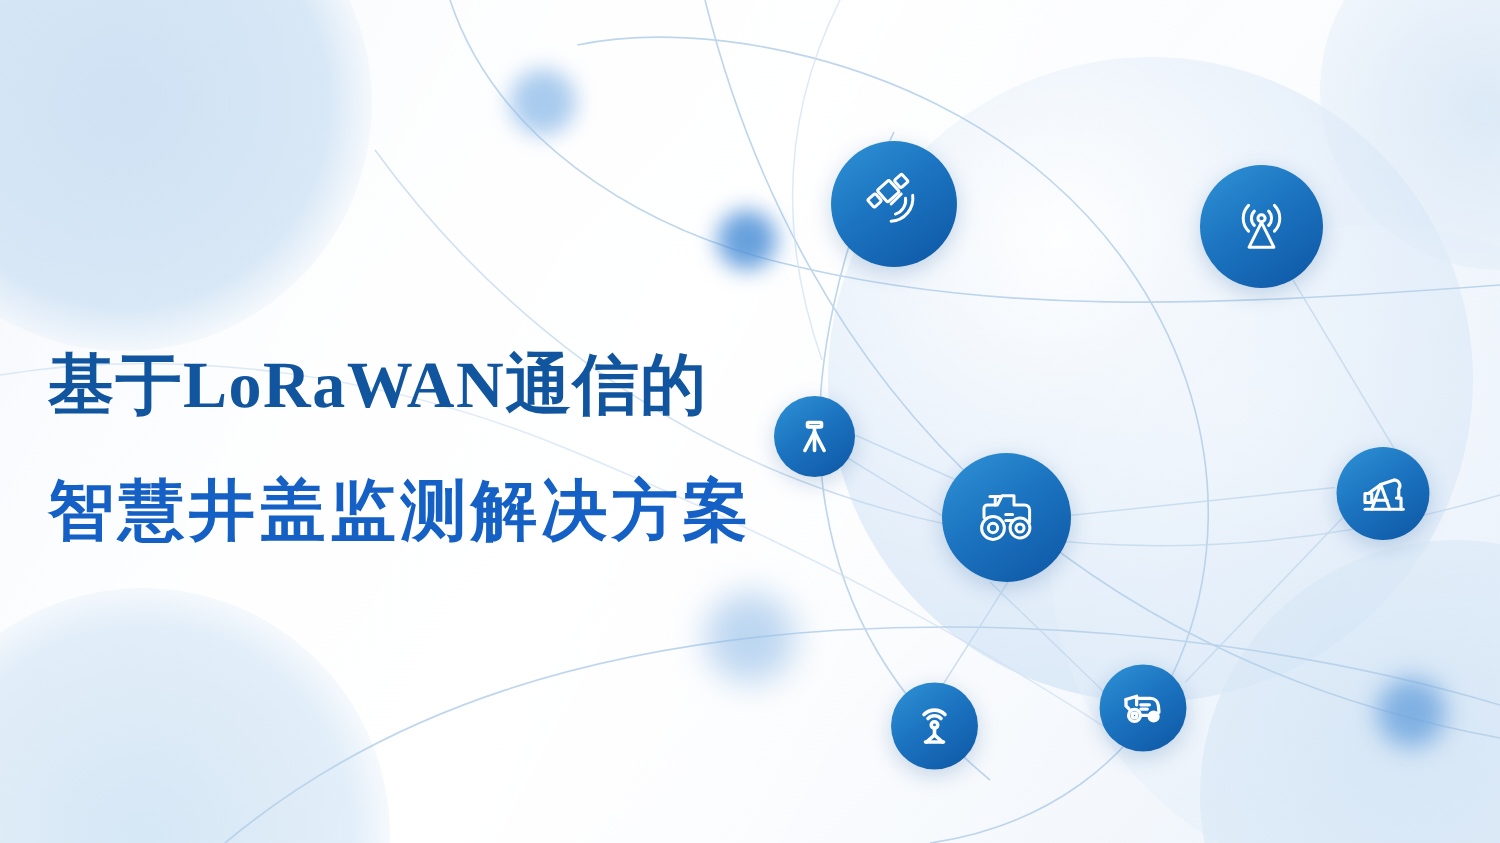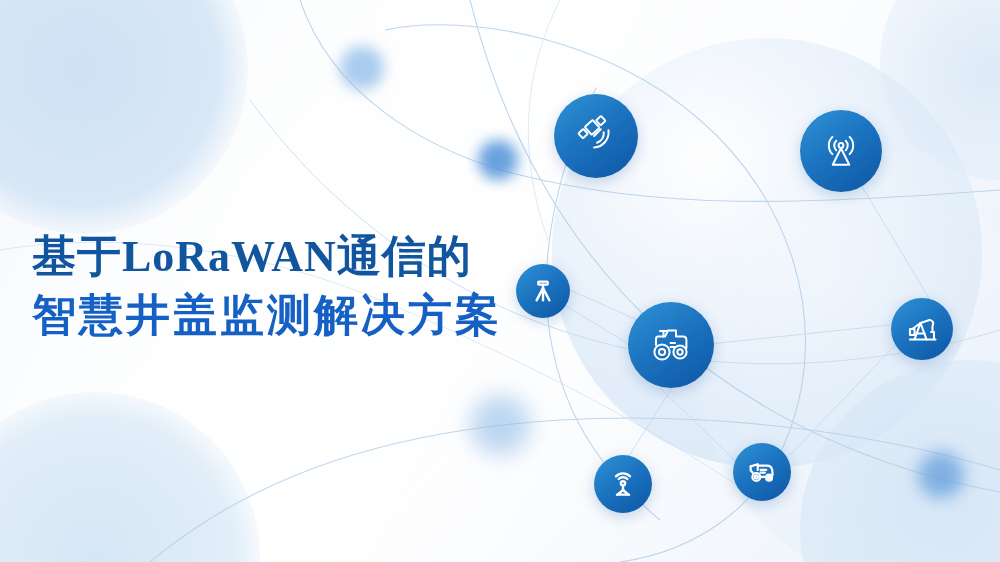--- a/index.html
+++ b/index.html
@@ -118,20 +118,21 @@
   }
   .title-line-1 {
     font-size: 44px;
     line-height: 58px;
     color: #12559f;
     font-family: "Liberation Serif", "DejaVu Serif", serif;
   }
   .title-line-2 {
     font-size: 44px;
     line-height: 58px;
+    margin-top: 26px;
     color: #1560c4;
     font-family: "Liberation Sans", "DejaVu Sans", sans-serif;
     letter-spacing: 3px;
   }
 
   
   .node {
     position: absolute;
     border-radius: 50%;
     background: linear-gradient(145deg, #2f93d6 0%, #1c74c0 45%, #0d56a4 100%);

